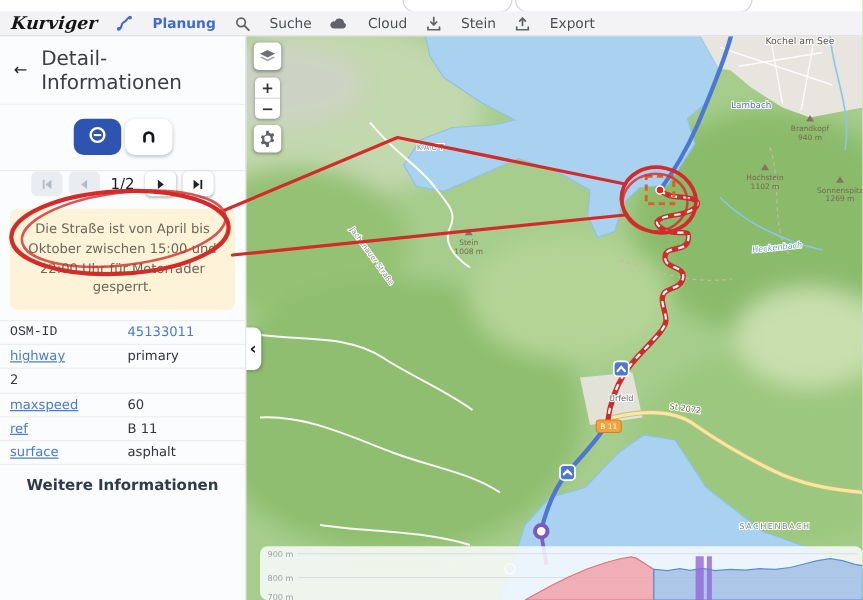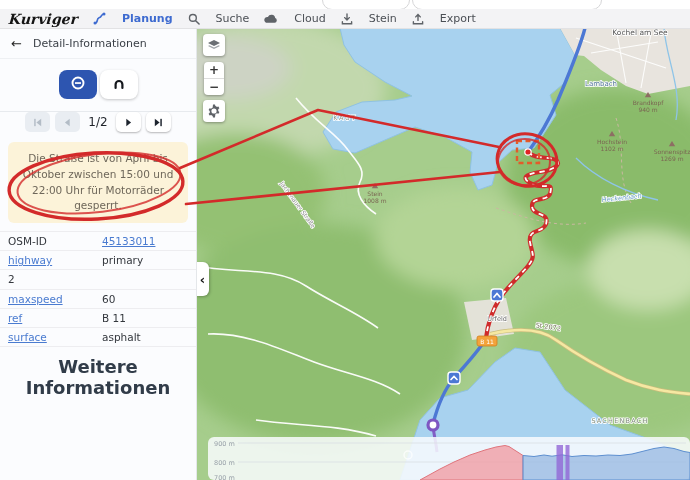--- a/index.html
+++ b/index.html
@@ -17,42 +17,42 @@
         font-size:14px;color:#141414;transform:skewX(-5deg);cursor:pointer;}
   .nav-item{display:flex;align-items:center;gap:16px;font-size:11px;color:#4b4f55;cursor:pointer;white-space:nowrap;}
   .nav-item.active{color:#3e6bd0;font-weight:700;}
   .nav-item svg{display:block;}
 
   
   .sidebar{position:absolute;top:28px;left:0;width:196px;bottom:0;background:#fbfcfe;
            border-right:1px solid #e4e7ea;z-index:2;}
   .sb-header{display:flex;align-items:center;gap:11px;padding:9px 11px 8px;border-bottom:1px solid #eef0f3;}
   .back{font-size:13px;color:#222;cursor:pointer;line-height:1;}
-  .sb-title{font-size:11px;color:#3a3f46;}
+  .sb-title{font-size:16px;color:#3a3f46;}
   .toggles{display:flex;justify-content:center;gap:3px;padding:11px 0 12px;}
   .tbtn{width:38px;height:29px;border-radius:8px;display:flex;align-items:center;justify-content:center;cursor:pointer;}
   .tbtn.active{background:#2d55b0;}
   .tbtn.idle{background:#fff;box-shadow:0 1px 3px rgba(0,0,0,.22);}
   .divider{height:1px;background:#e7eaee;}
   .section-title{font-size:14px;font-weight:700;color:#313c49;text-align:center;margin:11px 0 9px;}
   .pager{display:flex;align-items:center;justify-content:center;gap:5px;}
   .pbtn{width:25px;height:20px;border-radius:5px;display:flex;align-items:center;justify-content:center;cursor:pointer;}
   .pbtn.disabled{background:#e9edf2;}
   .pbtn.enabled{background:#fff;box-shadow:0 1px 2px rgba(0,0,0,.28);}
   .pcur{font-size:12px;color:#1f232a;margin:0 3px;}
   .note{margin:10px 8px 8px;background:#fcf3d9;border-radius:6px;padding:9px 10px;
         font-size:10.5px;line-height:1.5;color:#6e675a;text-align:center;}
   .attr-table{border-top:1px solid #ededf0;}
   .row{display:flex;border-bottom:1px solid #ededf0;padding:2px 6px 2px 8px;font-size:10.5px;
        line-height:1.35;align-items:flex-start;}
   .key{width:94px;flex:none;word-break:break-all;color:#4a7bd0;text-decoration:underline;cursor:pointer;}
-  .row.plainkey .key{color:#33373d;text-decoration:none;cursor:default;}
+  .row.plainkey .key{color:#33373d;text-decoration:none;cursor:default;font-family:Liberation Mono, monospace;}
   .val{flex:1;color:#33373d;}
-  .val.link{color:#4a7bd0;text-decoration:underline;cursor:pointer;}
-  .more-title{font-size:18px;font-weight:700;color:#313c49;text-align:center;margin:9px 0 4px;}
+  .val.link{color:#4a7bd0;cursor:pointer;}
+  .more-title{font-size:12px;font-weight:700;color:#313c49;text-align:center;margin:9px 0 4px;}
 
   
   .map{position:absolute;left:196px;top:28px;width:494px;height:452px;z-index:1;cursor:grab;}
   .mctl{position:absolute;background:#fff;border-radius:4px;box-shadow:0 1px 3px rgba(0,0,0,.35);
         color:#444;display:flex;align-items:center;justify-content:center;cursor:pointer;z-index:3;}
   .zoomgroup{position:absolute;left:8px;top:34px;width:20px;background:#fff;border-radius:4px;
              box-shadow:0 1px 3px rgba(0,0,0,.35);z-index:3;overflow:hidden;}
   .zbtn{height:16px;display:flex;align-items:center;justify-content:center;font-size:12px;
         font-weight:700;color:#333;cursor:pointer;}
   .zbtn+.zbtn{border-top:1px solid #ddd;}

